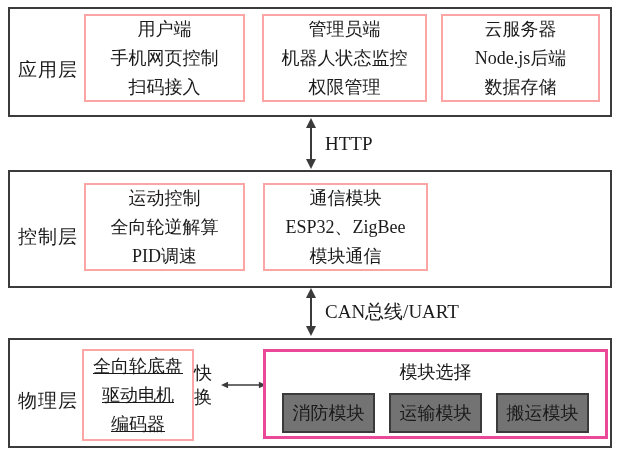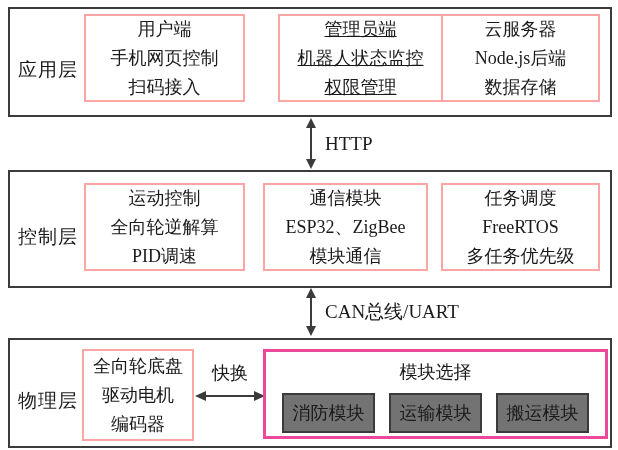--- a/index.html
+++ b/index.html
@@ -52,21 +52,21 @@
     align-items: center;
     gap: 7px;
   }
   .connector-label {
     font-size: 19px;
     white-space: nowrap;
   }
   .quick-swap {
     position: absolute;
     display: flex;
-    flex-direction: column;
+    flex-direction: row;
     align-items: center;
     gap: 4px;
   }
   .quick-swap-label {
     font-size: 18px;
   }
   .module-select {
     position: absolute;
     border: 3px solid #ec4899;
     background: #ffffff;
@@ -97,21 +97,21 @@
 </head>
 <body>
 
 <div class="canvas">
 
   <div class="layer" style="top:7px; height:106px;">
     <div class="layer-label">应用层</div>
     <div class="cell" style="left:74px; top:5px; width:157px; height:84px;">用户端
 手机网页控制
 扫码接入</div>
-    <div class="cell" style="left:268px; top:5px; width:161px; height:84px;text-decoration:underline;">管理员端
+    <div class="cell" style="left:252px; top:5px; width:161px; height:84px;">管理员端
 机器人状态监控
 权限管理</div>
     <div class="cell" style="left:431px; top:5px; width:155px; height:84px;">云服务器
 Node.js后端
 数据存储</div>
   </div>
 
   <div class="connector" style="left:304px; top:118px; height:51px;">
     <svg width="14" height="51" viewBox="0 0 14 51">
       <line x1="7" y1="6" x2="7" y2="45" stroke="#3b3b3b" stroke-width="2"></line>
@@ -122,37 +122,34 @@
   </div>
 
   <div class="layer" style="top:170px; height:114px;">
     <div class="layer-label">控制层</div>
     <div class="cell" style="left:74px; top:11px; width:157px; height:84px;">运动控制
 全向轮逆解算
 PID调速</div>
     <div class="cell" style="left:253px; top:11px; width:161px; height:84px;">通信模块
 ESP32、ZigBee
 模块通信</div>
-    <div class="cell" style="left:431px; top:11px; width:155px; height:84px;">任务调度
-FreeRTOS
-多任务优先级</div>
   </div>
 
   <div class="connector" style="left:304px; top:288px; height:48px;text-align:center;">
     <svg width="14" height="48" viewBox="0 0 14 48">
       <line x1="7" y1="6" x2="7" y2="42" stroke="#3b3b3b" stroke-width="2"></line>
       <polygon points="7,0 2,10 12,10" fill="#3b3b3b"></polygon>
       <polygon points="7,48 2,38 12,38" fill="#3b3b3b"></polygon>
     </svg>
     <span class="connector-label">CAN总线/UART</span>
   </div>
 
   <div class="layer" style="top:338px; height:106px;">
     <div class="layer-label">物理层</div>
-    <div class="cell" style="left:72px; top:9px; width:108px; height:88px;">全向轮底盘
+    <div class="cell" style="left:72px; top:9px; width:108px; height:88px;text-decoration:underline;">全向轮底盘
 驱动电机
 编码器</div>
 
     <div class="quick-swap" style="left:184px; top:21px; width:72px;">
       <span class="quick-swap-label">快换</span>
       <svg width="70" height="14" viewBox="0 0 70 14">
         <line x1="7" y1="7" x2="63" y2="7" stroke="#3b3b3b" stroke-width="2"></line>
         <polygon points="0,7 11,2 11,12" fill="#3b3b3b"></polygon>
         <polygon points="70,7 59,2 59,12" fill="#3b3b3b"></polygon>
       </svg>

